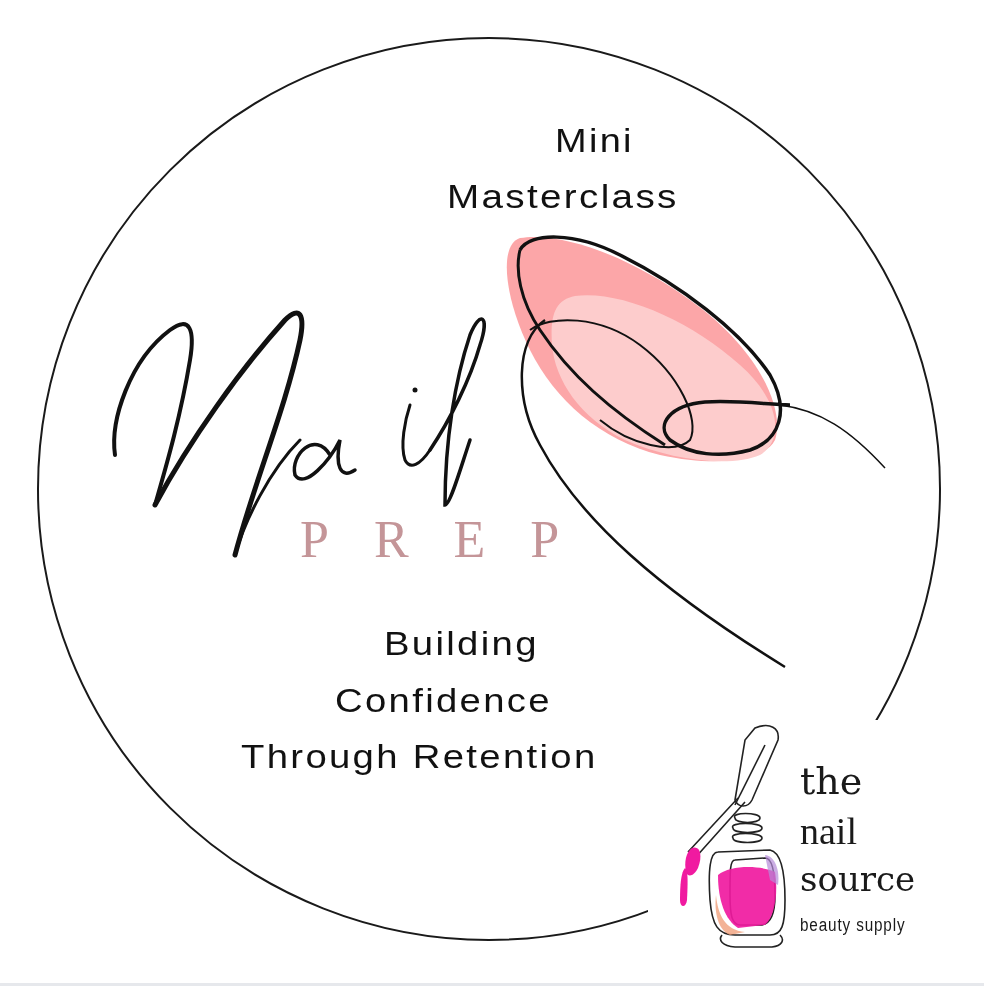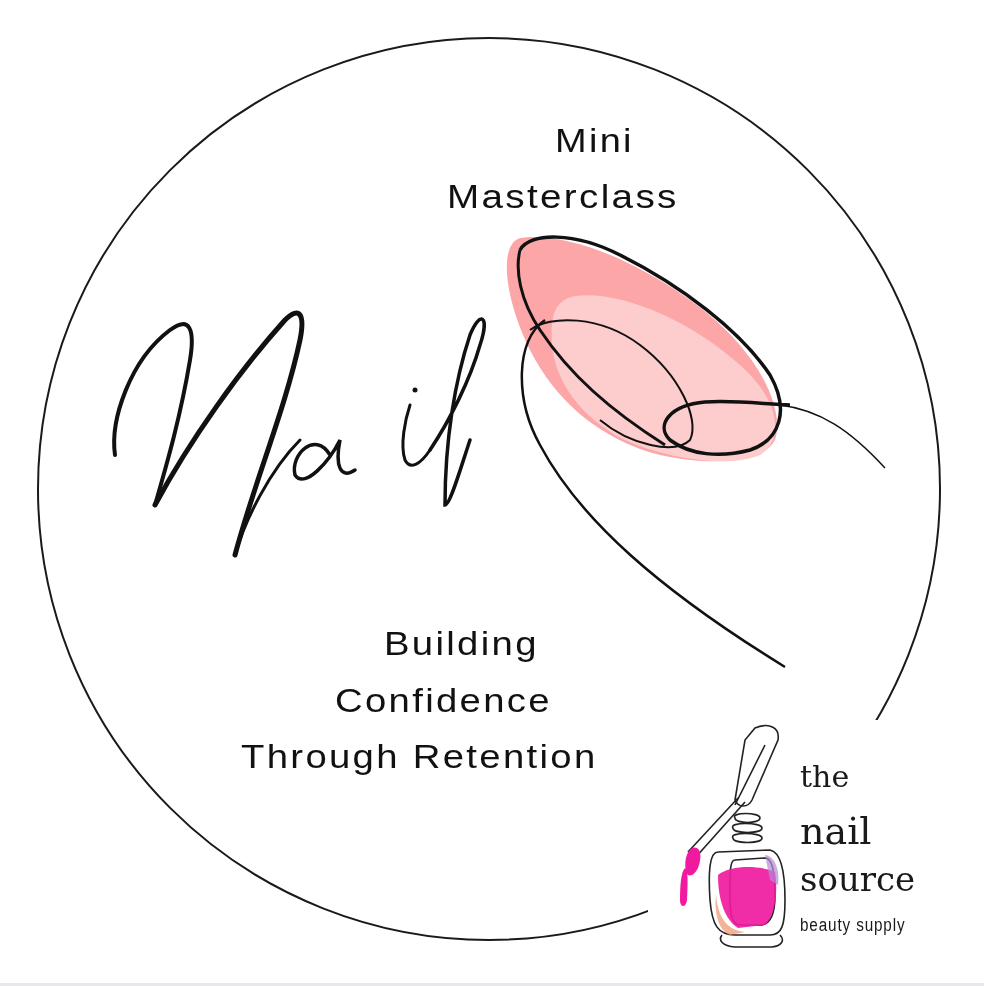--- a/index.html
+++ b/index.html
@@ -9,22 +9,22 @@
   .logo-mask { position:absolute; left:648px; top:720px; width:300px; height:230px; background:#ffffff; }
   .art { position:absolute; left:0; top:0; }
   .wide { position:absolute; color:#111111; font-family:"Liberation Sans", sans-serif; font-weight:400; white-space:nowrap; transform-origin:left top; }
   .t-mini { left:555px; top:122px; font-size:33px; letter-spacing:2px; transform:scaleX(1.15); }
   .t-master { left:447px; top:178px; font-size:33px; letter-spacing:2px; transform:scaleX(1.17); }
   .t-build { left:384px; top:625px; font-size:33px; letter-spacing:2px; transform:scaleX(1.16); }
   .t-conf { left:335px; top:682px; font-size:33px; letter-spacing:2px; transform:scaleX(1.16); }
   .t-through { left:241px; top:738px; font-size:33px; letter-spacing:2px; transform:scaleX(1.16); }
   .prep { position:absolute; left:300px; top:510px; font-family:"Liberation Serif", serif; font-size:52px; color:#c49598; letter-spacing:45px; font-weight:400; }
   .brand { position:absolute; font-family:"DejaVu Serif", serif; color:#1a1a1a; line-height:1; }
-  .b-the { left:800px; top:762px; font-size:30px; }
-  .b-nail { left:800px; top:812px; font-size:38px; }
+  .b-the { left:800px; top:762px; font-size:38px; }
+  .b-nail { left:800px; top:812px; font-size:38px;font-family:Liberation Serif, serif; }
   .b-source { left:800px; top:862px; font-size:34px; }
   .b-beauty { left:800px; top:916px; font-size:18px; font-family:"Liberation Sans Narrow","Liberation Sans", sans-serif; letter-spacing:1px; transform:scaleX(0.85); transform-origin:left top; }
   .bottom-strip { position:absolute; left:0; top:983px; width:984px; height:3px; background:#e6e8ec; }
 </style>
 </head>
 <body>
 
 <div class="stage">
   <div class="circle"></div>
 
@@ -49,20 +49,21 @@
       <path d="M330,455 C315,430 290,455 295,475 C305,490 330,460 340,440 C335,465 340,480 355,470" stroke-width="3.5"></path>
       <path d="M410,405 C405,420 400,445 405,460 C410,470 420,465 430,450" stroke-width="3"></path>
       <circle cx="415" cy="390" r="2.5" fill="#111" stroke="none"></circle>
       <path d="M430,450 C450,420 470,380 480,345 C490,315 480,310 470,335 C455,380 445,440 445,505 C450,505 460,470 470,440" stroke-width="3.5"></path>
     </g>
   </svg>
 
   <div class="wide t-mini">Mini</div>
   <div class="wide t-master">Masterclass</div>
 
+  <div class="prep">PREP</div>
 
   <div class="wide t-build">Building</div>
   <div class="wide t-conf">Confidence</div>
   <div class="wide t-through">Through Retention</div>
 
   <div class="logo-mask"></div>
   <svg class="art" width="984" height="986" viewBox="0 0 984 986">
 
     <g fill="none" stroke="#222" stroke-width="1.6">
       <path d="M755,728 C770,722 780,728 778,740 L752,800 C748,808 738,808 735,800 L745,740 Z"></path>

